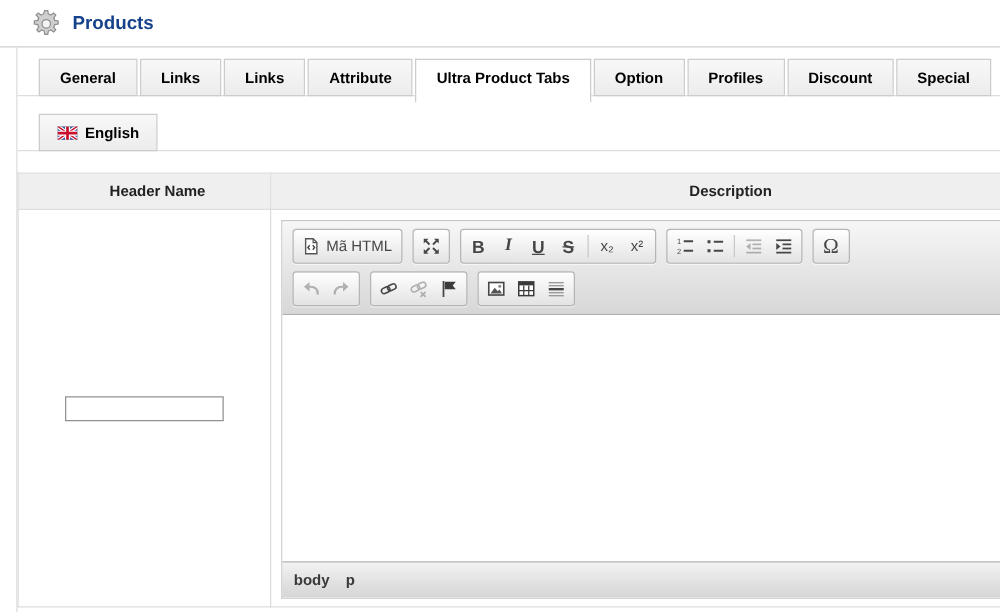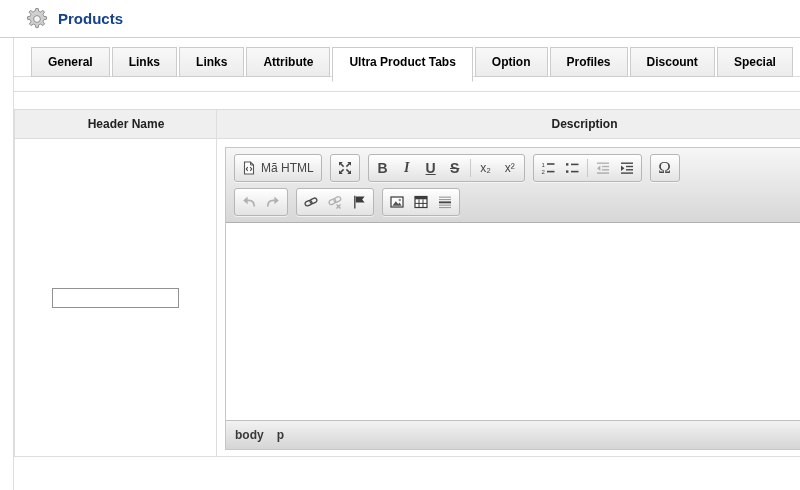--- a/index.html
+++ b/index.html
@@ -92,21 +92,33 @@
   <h1>Products</h1>
 </div>
 
 <div class="panel">
 
   <div class="htabs">
     <a>General</a><a>Links</a><a>Links</a><a>Attribute</a><a class="active">Ultra Product Tabs</a><a>Option</a><a>Profiles</a><a>Discount</a><a>Special</a>
   </div>
 
   <div class="ltabs">
-    
+    <a>
+      <span class="flag">
+        <svg viewBox="0 0 16 11" width="16" height="11">
+          <rect width="16" height="11" fill="#3b5aa3"></rect>
+          <path d="M0 0 L16 11 M16 0 L0 11" stroke="#fff" stroke-width="3"></path>
+          <path d="M0 0 L16 11 M16 0 L0 11" stroke="#c8102e" stroke-width="1.2"></path>
+          <path d="M8 0 V11 M0 5.5 H16" stroke="#fff" stroke-width="4"></path>
+          <path d="M8 0 V11 M0 5.5 H16" stroke="#c8102e" stroke-width="2.2"></path>
+          <rect width="16" height="11" fill="none" stroke="#999" stroke-width="0.6"></rect>
+        </svg>
+      </span>
+      <span>English</span>
+    </a>
   </div>
 
   <table class="form">
     <tbody>
         <tr>
       <th class="first">Header Name</th>
       <th>Description</th>
     </tr>
     <tr>
       <td class="name-cell">

